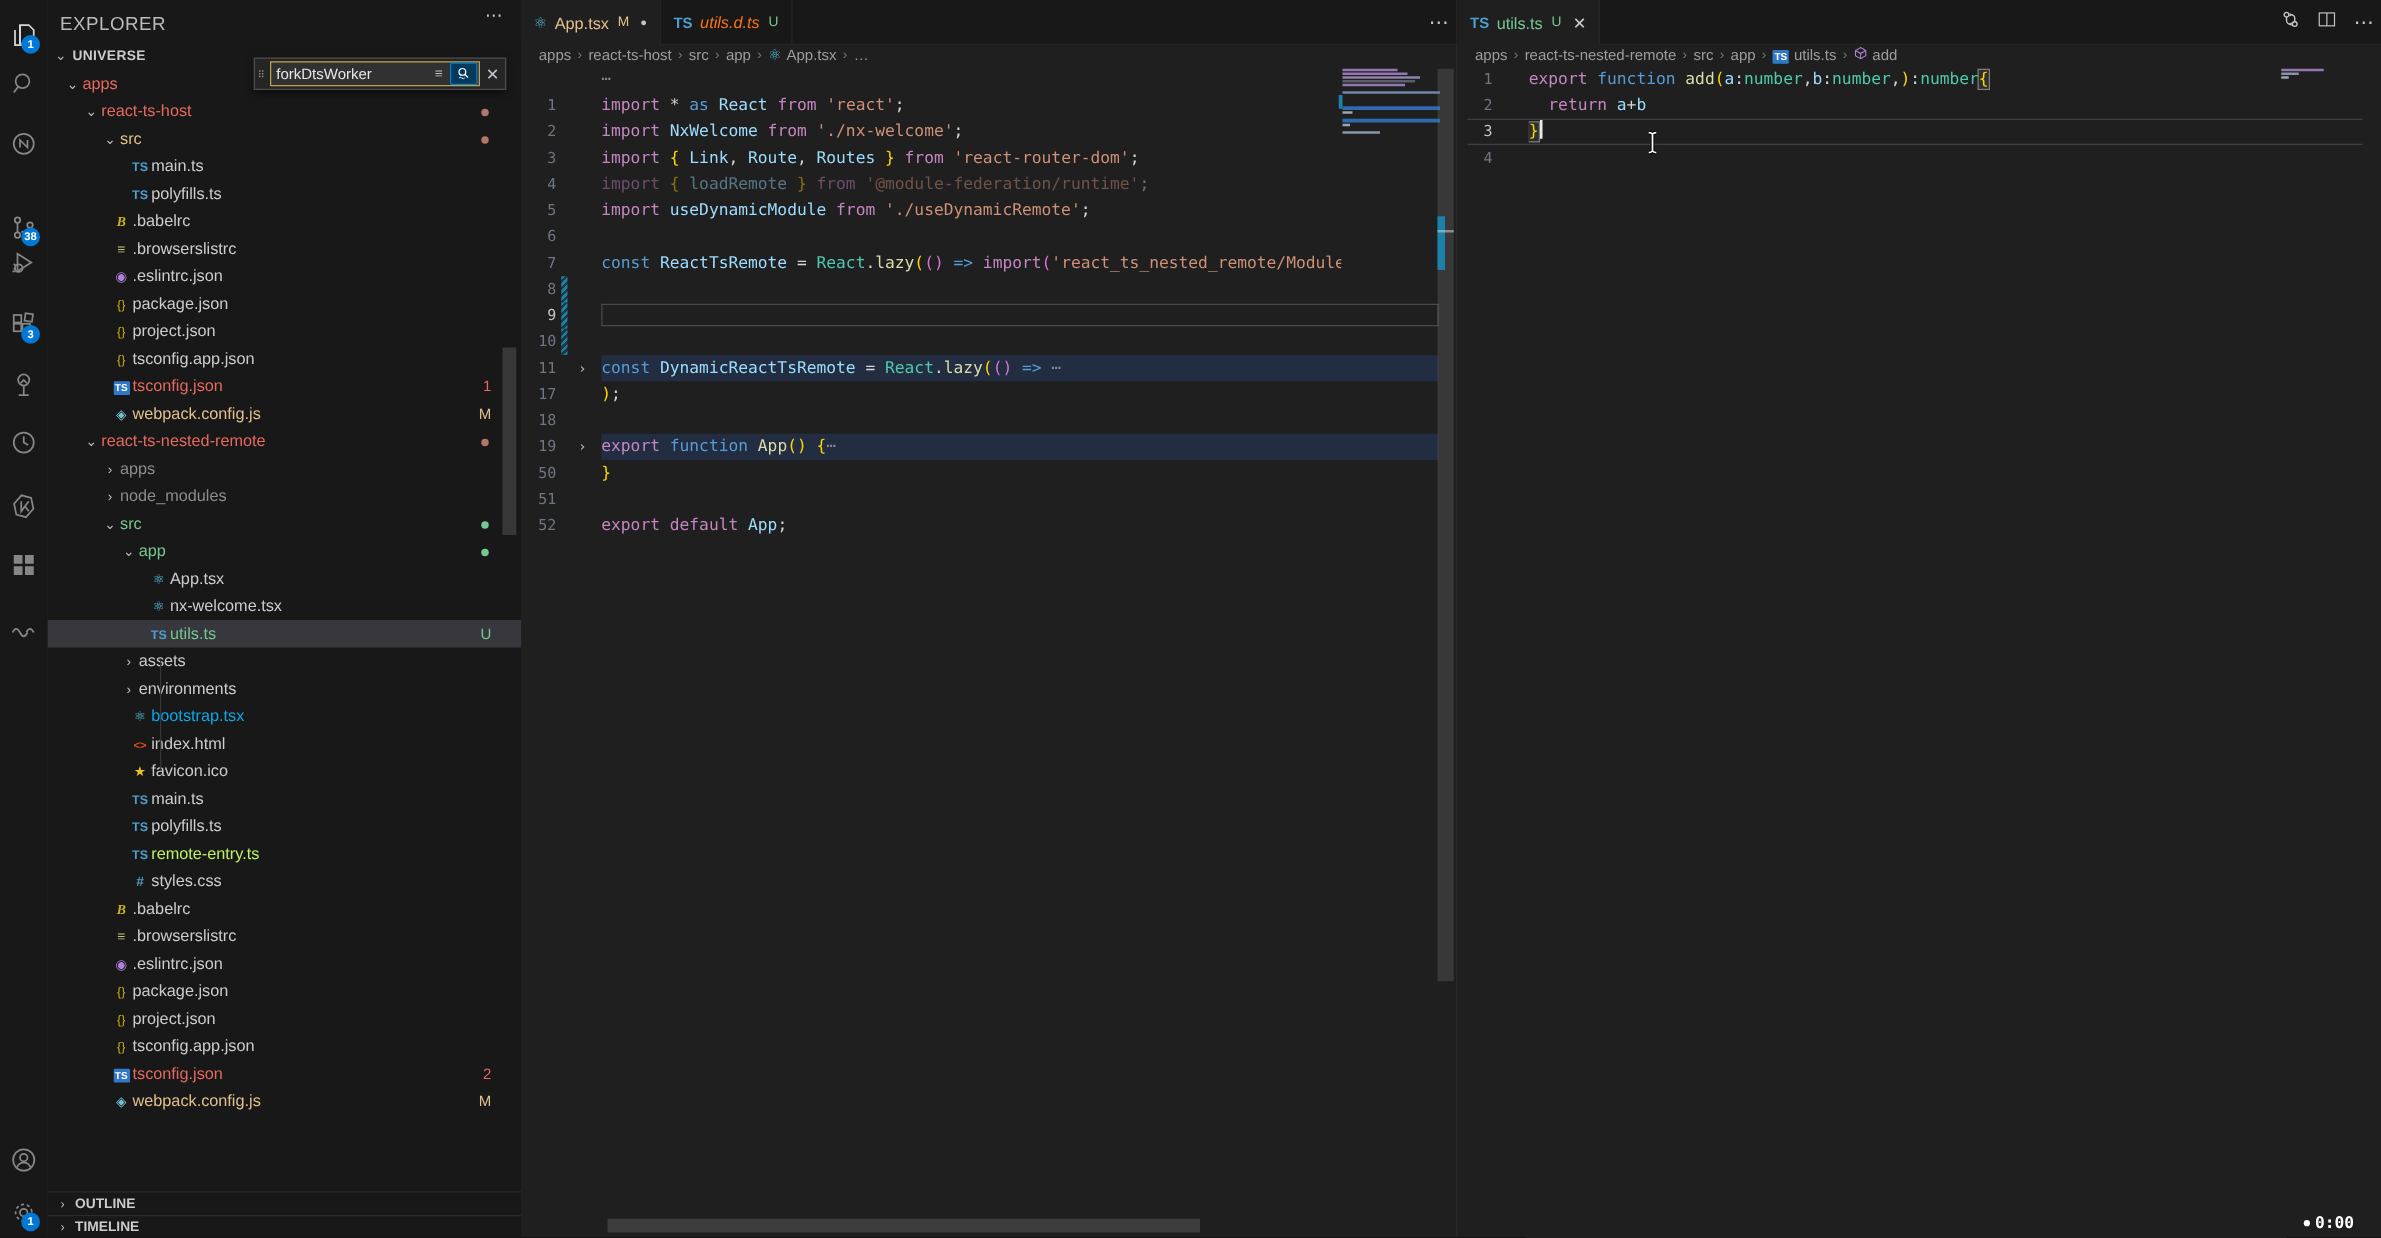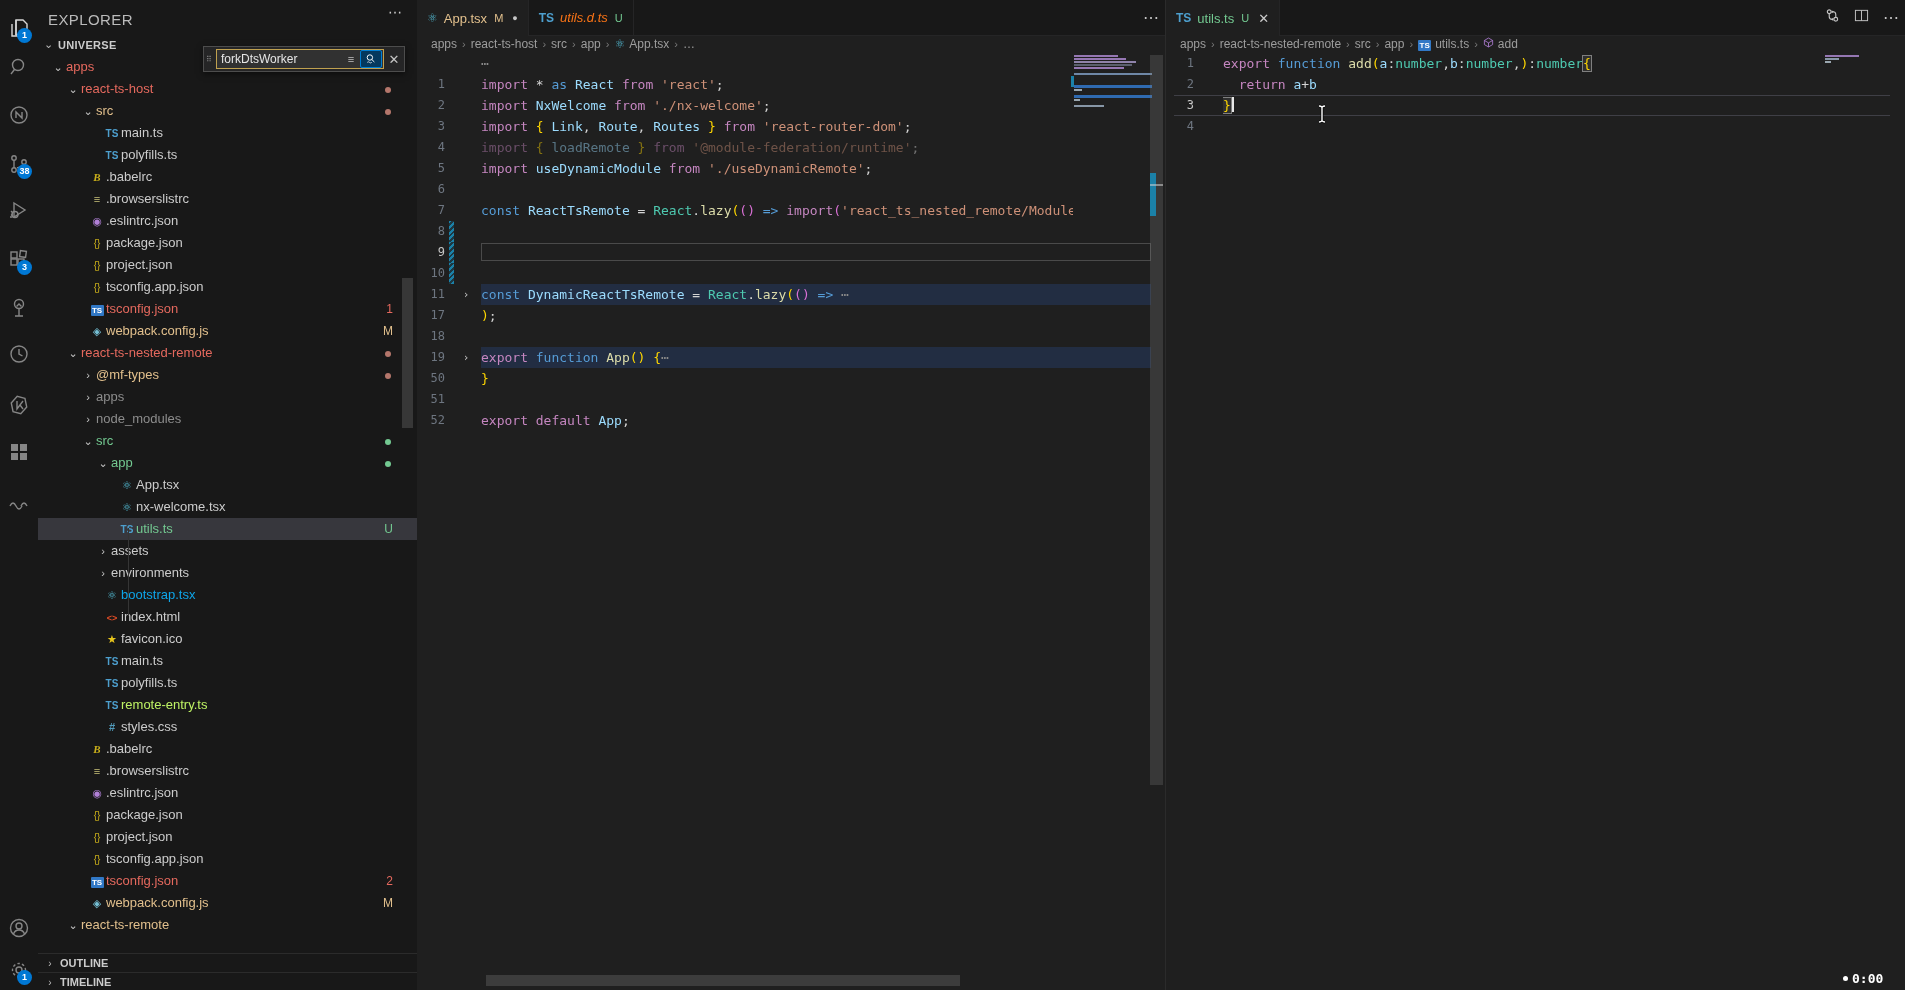--- a/index.html
+++ b/index.html
@@ -114,21 +114,21 @@
           <circle stroke="currentColor" fill="none" stroke-width="1.4" cx="11" cy="10" r="5.5"></circle>
           <path stroke="currentColor" fill="none" stroke-width="1.4" d="M7.5 14.5 4 19"></path>
         </svg>
       </div>
       <div class="ab-item" style="top: 95px;">
         <svg width="24" height="24" viewBox="0 0 24 24">
           <circle stroke="currentColor" fill="none" stroke-width="1.4" cx="12" cy="12" r="8"></circle>
           <path stroke="currentColor" fill="none" stroke-width="1.4" d="M9 15V9l6 6V9"></path>
         </svg>
       </div>
-      <div class="ab-item" style="top: 144px;">
+      <div class="ab-item" style="top: 162px;">
         <svg width="24" height="24" viewBox="0 0 24 24">
           <circle stroke="currentColor" fill="none" stroke-width="1.4" cx="7" cy="6" r="2.2"></circle>
           <circle stroke="currentColor" fill="none" stroke-width="1.4" cx="7" cy="18" r="2.2"></circle>
           <circle stroke="currentColor" fill="none" stroke-width="1.4" cx="17" cy="10" r="2.2"></circle>
           <path stroke="currentColor" fill="none" stroke-width="1.4" d="M7 8.2v7.6M17 12.2c0 3-4 2.8-7 3.6"></path>
         </svg>
         <span class="ab-badge">38</span>
       </div>
       <div class="ab-item" style="top: 190px;">
         <svg width="24" height="24" viewBox="0 0 24 24">
@@ -212,21 +212,20 @@
         <div class="trow"><span style="display:inline-block;width:65px"></span><span class="t-icon tstxt">TS</span><span style="color:#cccccc">polyfills.ts</span></div>
         <div class="trow"><span style="display:inline-block;width:50px"></span><span class="t-icon" style="color:#cbb01a;font-style:italic;font-weight:bold;font-family:'Liberation Serif',serif">B</span><span style="color:#cccccc">.babelrc</span></div>
         <div class="trow"><span style="display:inline-block;width:50px"></span><span class="t-icon" style="color:#c8c178">≡</span><span style="color:#cccccc">.browserslistrc</span></div>
         <div class="trow"><span style="display:inline-block;width:50px"></span><span class="t-icon" style="color:#b180d7">◉</span><span style="color:#cccccc">.eslintrc.json</span></div>
         <div class="trow"><span style="display:inline-block;width:50px"></span><span class="t-icon" style="color:#cbb01a;font-size:10px">{}</span><span style="color:#cccccc">package.json</span></div>
         <div class="trow"><span style="display:inline-block;width:50px"></span><span class="t-icon" style="color:#cbb01a;font-size:10px">{}</span><span style="color:#cccccc">project.json</span></div>
         <div class="trow"><span style="display:inline-block;width:50px"></span><span class="t-icon" style="color:#cbb01a;font-size:10px">{}</span><span style="color:#cccccc">tsconfig.app.json</span></div>
         <div class="trow"><span style="display:inline-block;width:50px"></span><span class="t-icon"><span class="tsq">TS</span></span><span style="color:#e5695e">tsconfig.json</span><span class="t-badge" style="color:#e5695e">1</span></div>
         <div class="trow"><span style="display:inline-block;width:50px"></span><span class="t-icon" style="color:#75bfd4">◈</span><span style="color:#e2c08d">webpack.config.js</span><span class="t-badge" style="color:#e2c08d">M</span></div>
         <div class="trow"><span style="display:inline-block;width:27px"></span><span class="t-chev">⌄</span><span style="color:#e5695e">react-ts-nested-remote</span><span class="t-dot" style="background:#b4766b"></span></div>
-        <div class="trow"><span style="display:inline-block;width:42px"></span><span class="t-chev">›</span><span style="color:#e2c08d">@mf-types</span><span class="t-dot" style="background:#b4766b"></span></div>
         <div class="trow"><span style="display:inline-block;width:42px"></span><span class="t-chev">›</span><span style="color:#8c8c8c">apps</span></div>
         <div class="trow"><span style="display:inline-block;width:42px"></span><span class="t-chev">›</span><span style="color:#8c8c8c">node_modules</span></div>
         <div class="trow"><span style="display:inline-block;width:42px"></span><span class="t-chev">⌄</span><span style="color:#73c991">src</span><span class="t-dot" style="background:#73c991"></span></div>
         <div class="trow"><span style="display:inline-block;width:57px"></span><span class="t-chev">⌄</span><span style="color:#73c991">app</span><span class="t-dot" style="background:#73c991"></span></div>
         <div class="trow"><span style="display:inline-block;width:80px"></span><span class="t-icon" style="color:#53bdd6">⚛</span><span style="color:#cccccc">App.tsx</span></div>
         <div class="trow"><span style="display:inline-block;width:80px"></span><span class="t-icon" style="color:#53bdd6">⚛</span><span style="color:#cccccc">nx-welcome.tsx</span></div>
         <div class="trow sel"><span style="display:inline-block;width:80px"></span><span class="t-icon tstxt">TS</span><span style="color:#73c991">utils.ts</span><span class="t-badge" style="color:#73c991">U</span></div>
         <div class="trow"><span style="display:inline-block;width:57px"></span><span class="t-chev">›</span><span style="color:#cccccc">assets</span></div>
         <div class="trow"><span style="display:inline-block;width:57px"></span><span class="t-chev">›</span><span style="color:#cccccc">environments</span></div>
         <div class="trow"><span style="display:inline-block;width:65px"></span><span class="t-icon" style="color:#53bdd6">⚛</span><span style="color:#0ea5e9">bootstrap.tsx</span></div>
@@ -237,21 +236,20 @@
         <div class="trow"><span style="display:inline-block;width:65px"></span><span class="t-icon tstxt">TS</span><span style="color:#bef264">remote-entry.ts</span></div>
         <div class="trow"><span style="display:inline-block;width:65px"></span><span class="t-icon" style="color:#519aba;font-weight:bold">#</span><span style="color:#cccccc">styles.css</span></div>
         <div class="trow"><span style="display:inline-block;width:50px"></span><span class="t-icon" style="color:#cbb01a;font-style:italic;font-weight:bold;font-family:'Liberation Serif',serif">B</span><span style="color:#cccccc">.babelrc</span></div>
         <div class="trow"><span style="display:inline-block;width:50px"></span><span class="t-icon" style="color:#c8c178">≡</span><span style="color:#cccccc">.browserslistrc</span></div>
         <div class="trow"><span style="display:inline-block;width:50px"></span><span class="t-icon" style="color:#b180d7">◉</span><span style="color:#cccccc">.eslintrc.json</span></div>
         <div class="trow"><span style="display:inline-block;width:50px"></span><span class="t-icon" style="color:#cbb01a;font-size:10px">{}</span><span style="color:#cccccc">package.json</span></div>
         <div class="trow"><span style="display:inline-block;width:50px"></span><span class="t-icon" style="color:#cbb01a;font-size:10px">{}</span><span style="color:#cccccc">project.json</span></div>
         <div class="trow"><span style="display:inline-block;width:50px"></span><span class="t-icon" style="color:#cbb01a;font-size:10px">{}</span><span style="color:#cccccc">tsconfig.app.json</span></div>
         <div class="trow"><span style="display:inline-block;width:50px"></span><span class="t-icon"><span class="tsq">TS</span></span><span style="color:#e5695e">tsconfig.json</span><span class="t-badge" style="color:#e5695e">2</span></div>
         <div class="trow"><span style="display:inline-block;width:50px"></span><span class="t-icon" style="color:#75bfd4">◈</span><span style="color:#e2c08d">webpack.config.js</span><span class="t-badge" style="color:#e2c08d">M</span></div>
-        <div class="trow"><span style="display:inline-block;width:27px"></span><span class="t-chev">⌄</span><span style="color:#e2c08d">react-ts-remote</span></div>
       </div>
     <div class="guide" style="left:90px;top:528px;height:88px;"></div>
     <div id="sb-scroll"></div>
 
     <div id="findwidget">
       <div id="fw-grip">⠿</div>
       <div id="fw-box">
         <div id="fw-input">forkDtsWorker</div>
         <div id="fw-filter">≡</div>
         <div id="fw-fuzzy">

